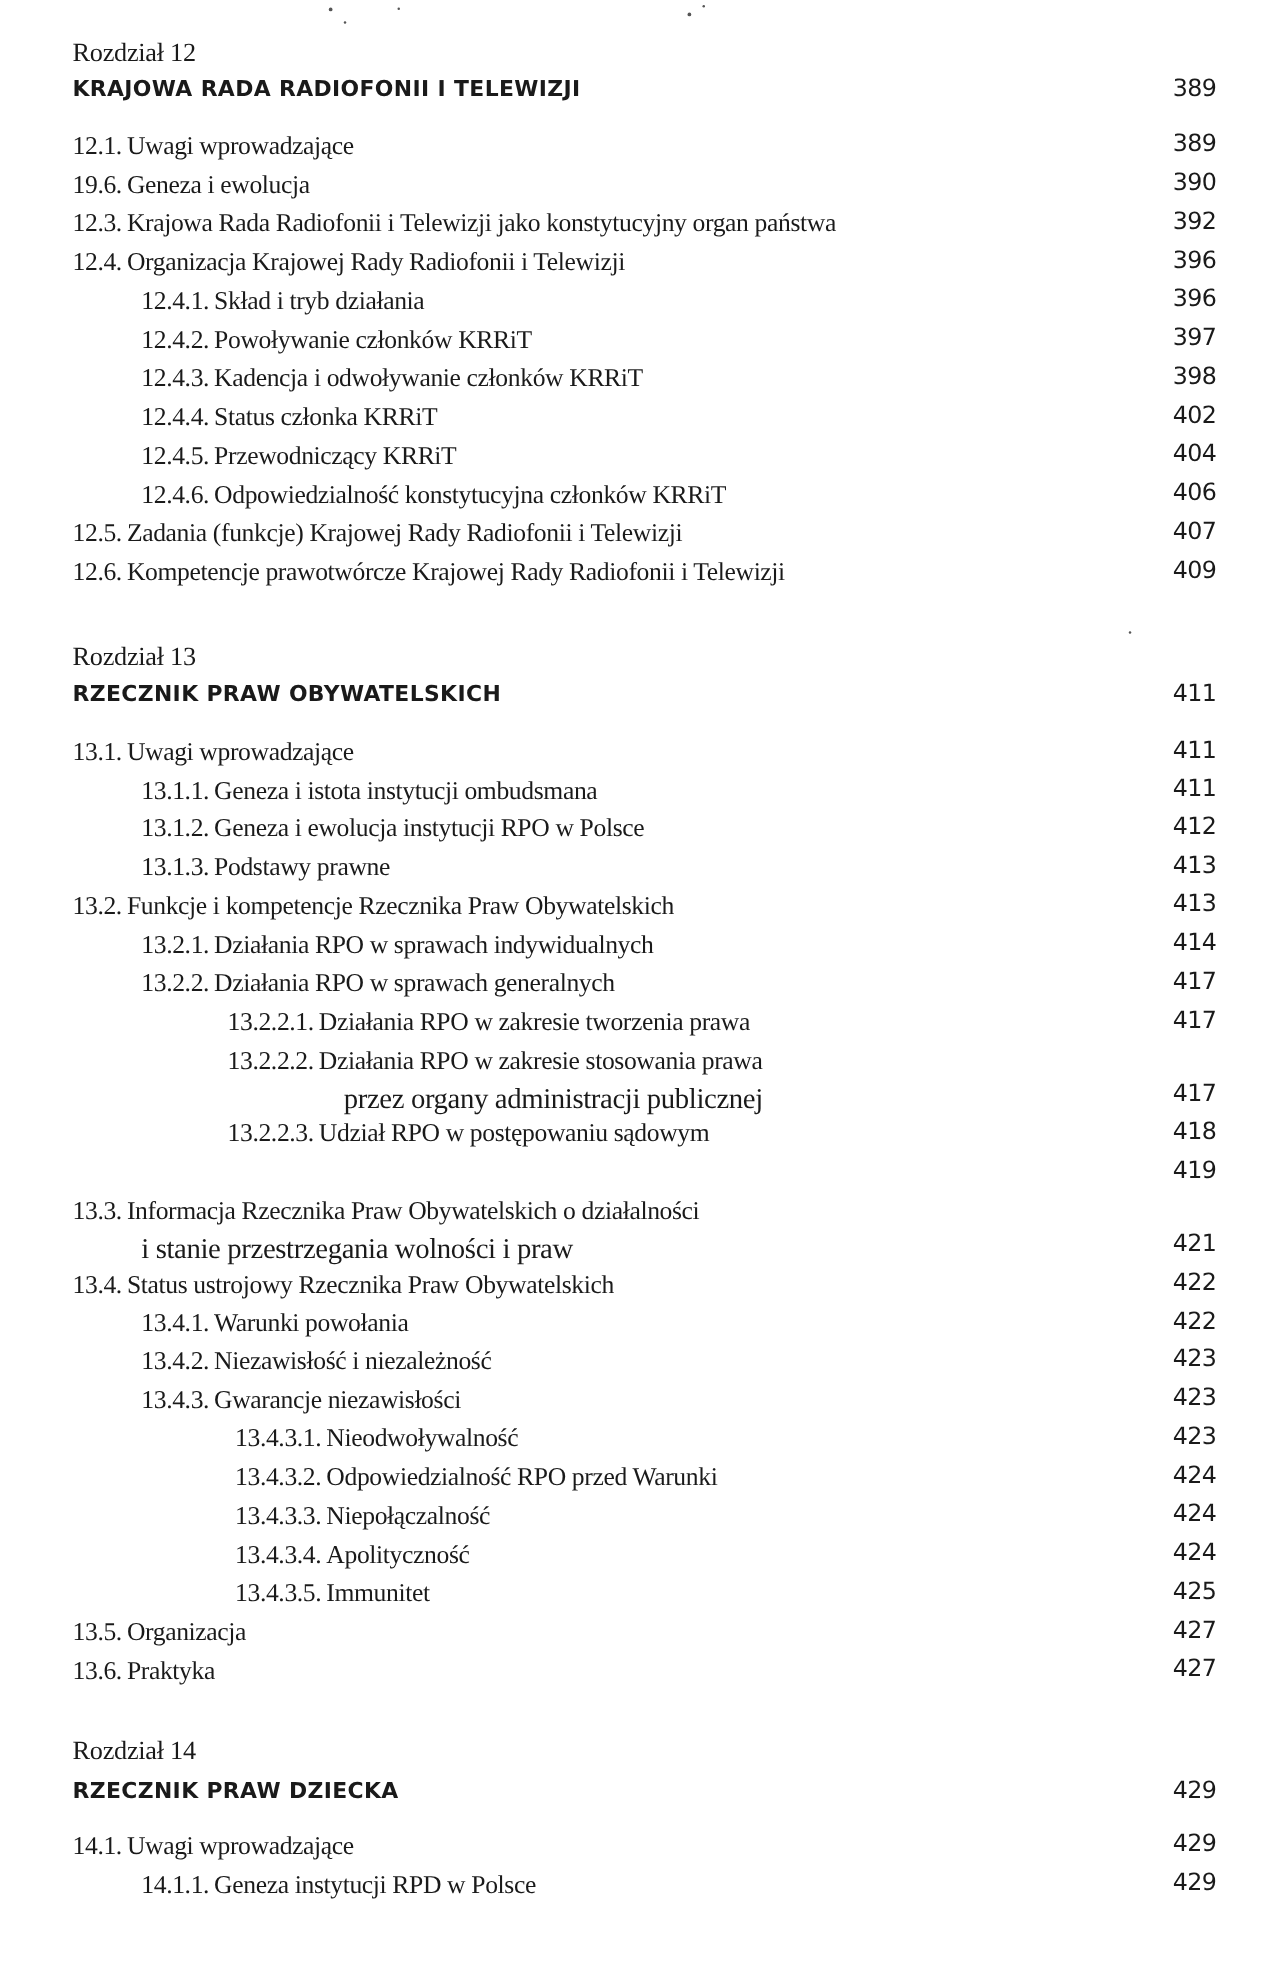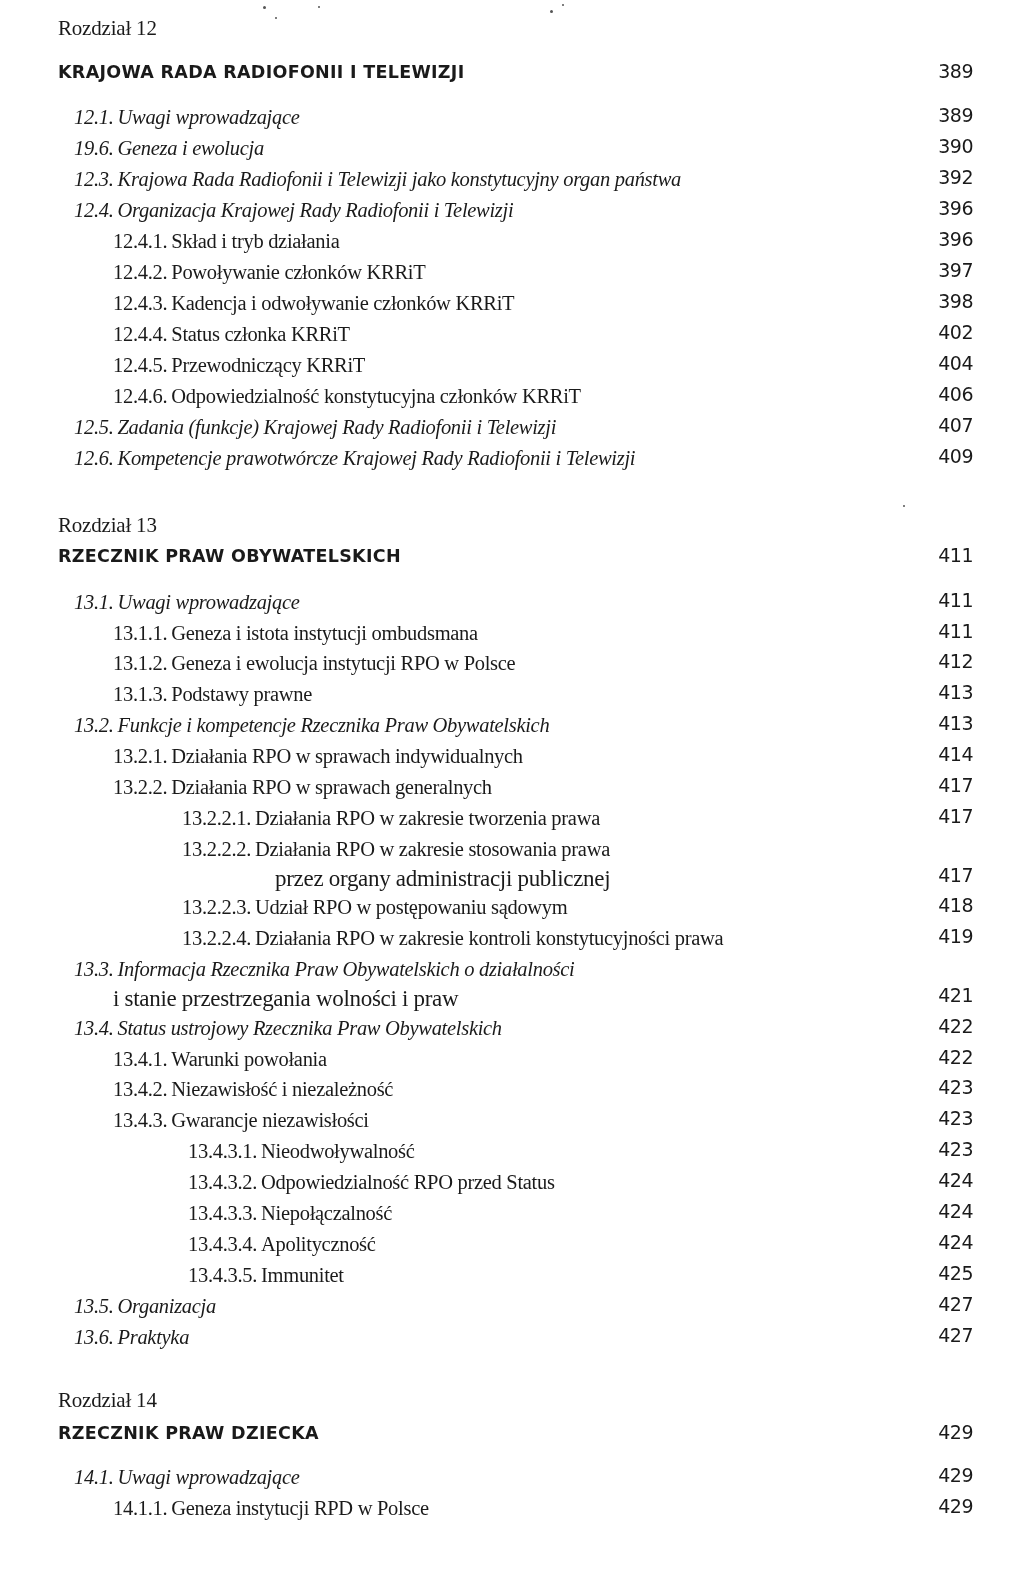--- a/index.html
+++ b/index.html
@@ -15,33 +15,33 @@
     font-weight: bold; font-size: 17.5px; letter-spacing: 0.3px;
   }
   .ch-page, .e-page {
     position: absolute; right: 0; font-family: "DejaVu Sans", sans-serif;
     font-size: 19px; letter-spacing: -0.5px;
   }
   .entry { position: absolute; left: 0; width: 915px; height: 30px; }
   .e-num, .e-text { font-size: 20.5px; white-space: nowrap; letter-spacing: -0.3px; }
   .e-line { position: absolute; top: 0; white-space: nowrap; }
   .e-line2 { position: absolute; white-space: nowrap; font-size: 23px; letter-spacing: -0.3px; }
-  .lvl1 .e-line { left: 16px; font-style: italic; }
+  .lvl1 .e-line { left: 0; }
   .lvl2 .e-line { left: 55px; }
   .lvl3 .e-line { left: 124px; }
   .lvl3b .e-line { left: 130px; }
   .speck { position: absolute; background: #555; border-radius: 50%; }
 </style>
 </head>
 <body>
 
 <div class="page">
 
   <div class="chapter" style="top:0;">
-    <div class="ch-label" style="top:16px;">Rozdział 12</div>
+    <div class="ch-label" style="top:30px;">Rozdział 12</div>
     <div class="ch-title" style="top:62px;">KRAJOWA RADA RADIOFONII I TELEWIZJI</div>
     <div class="ch-page" style="top:60px;">389</div>
   </div>
   <div id="ch0-entries">
       <div class="entry lvl1" style="top: 106px;">
         <div class="e-line"><span class="e-num">12.1.</span> <span class="e-text">Uwagi wprowadzające</span></div>
         <div class="e-page" style="top: -2px;">389</div>
       </div>
       <div class="entry lvl1" style="top: 137px;">
         <div class="e-line"><span class="e-num">19.6.</span> <span class="e-text">Geneza i ewolucja</span></div>
@@ -130,21 +130,20 @@
       <div class="entry lvl3" style="top: 838px;">
         <div class="e-line"><span class="e-num">13.2.2.2.</span> <span class="e-text">Działania RPO w zakresie stosowania prawa</span></div>
         <div class="e-line2" style="top: 28px; left: 217px;">przez organy administracji publicznej</div>
         <div class="e-page" style="top: 26px;">417</div>
       </div>
       <div class="entry lvl3" style="top: 896px;">
         <div class="e-line"><span class="e-num">13.2.2.3.</span> <span class="e-text">Udział RPO w postępowaniu sądowym</span></div>
         <div class="e-page" style="top: -2px;">418</div>
       </div>
       <div class="entry lvl3" style="top: 927px;">
-        <div class="e-line"><span class="e-num">13.2.2.4.</span> <span class="e-text">Działania RPO w zakresie kontroli konstytucyjności prawa</span></div>
         <div class="e-page" style="top: -2px;">419</div>
       </div>
       <div class="entry lvl1" style="top: 958px;">
         <div class="e-line"><span class="e-num">13.3.</span> <span class="e-text">Informacja Rzecznika Praw Obywatelskich o działalności</span></div>
         <div class="e-line2" style="top: 28px; left: 55px; text-align: right;">i stanie przestrzegania wolności i praw</div>
         <div class="e-page" style="top: 26px;">421</div>
       </div>
       <div class="entry lvl1" style="top: 1017px;">
         <div class="e-line"><span class="e-num">13.4.</span> <span class="e-text">Status ustrojowy Rzecznika Praw Obywatelskich</span></div>
         <div class="e-page" style="top: -2px;">422</div>
@@ -159,21 +158,21 @@
       </div>
       <div class="entry lvl2" style="top: 1109px;">
         <div class="e-line"><span class="e-num">13.4.3.</span> <span class="e-text">Gwarancje niezawisłości</span></div>
         <div class="e-page" style="top: -2px;">423</div>
       </div>
       <div class="entry lvl3b" style="top: 1140px;">
         <div class="e-line"><span class="e-num">13.4.3.1.</span> <span class="e-text">Nieodwoływalność</span></div>
         <div class="e-page" style="top: -2px;">423</div>
       </div>
       <div class="entry lvl3b" style="top: 1171px;">
-        <div class="e-line"><span class="e-num">13.4.3.2.</span> <span class="e-text">Odpowiedzialność RPO przed Status</span></div>
+        <div class="e-line"><span class="e-num">13.4.3.2.</span> <span class="e-text">Odpowiedzialność RPO przed Warunki</span></div>
         <div class="e-page" style="top: -2px;">424</div>
       </div>
       <div class="entry lvl3b" style="top: 1202px;">
         <div class="e-line"><span class="e-num">13.4.3.3.</span> <span class="e-text">Niepołączalność</span></div>
         <div class="e-page" style="top: -2px;">424</div>
       </div>
       <div class="entry lvl3b" style="top: 1233px;">
         <div class="e-line"><span class="e-num">13.4.3.4.</span> <span class="e-text">Apolityczność</span></div>
         <div class="e-page" style="top: -2px;">424</div>
       </div>

